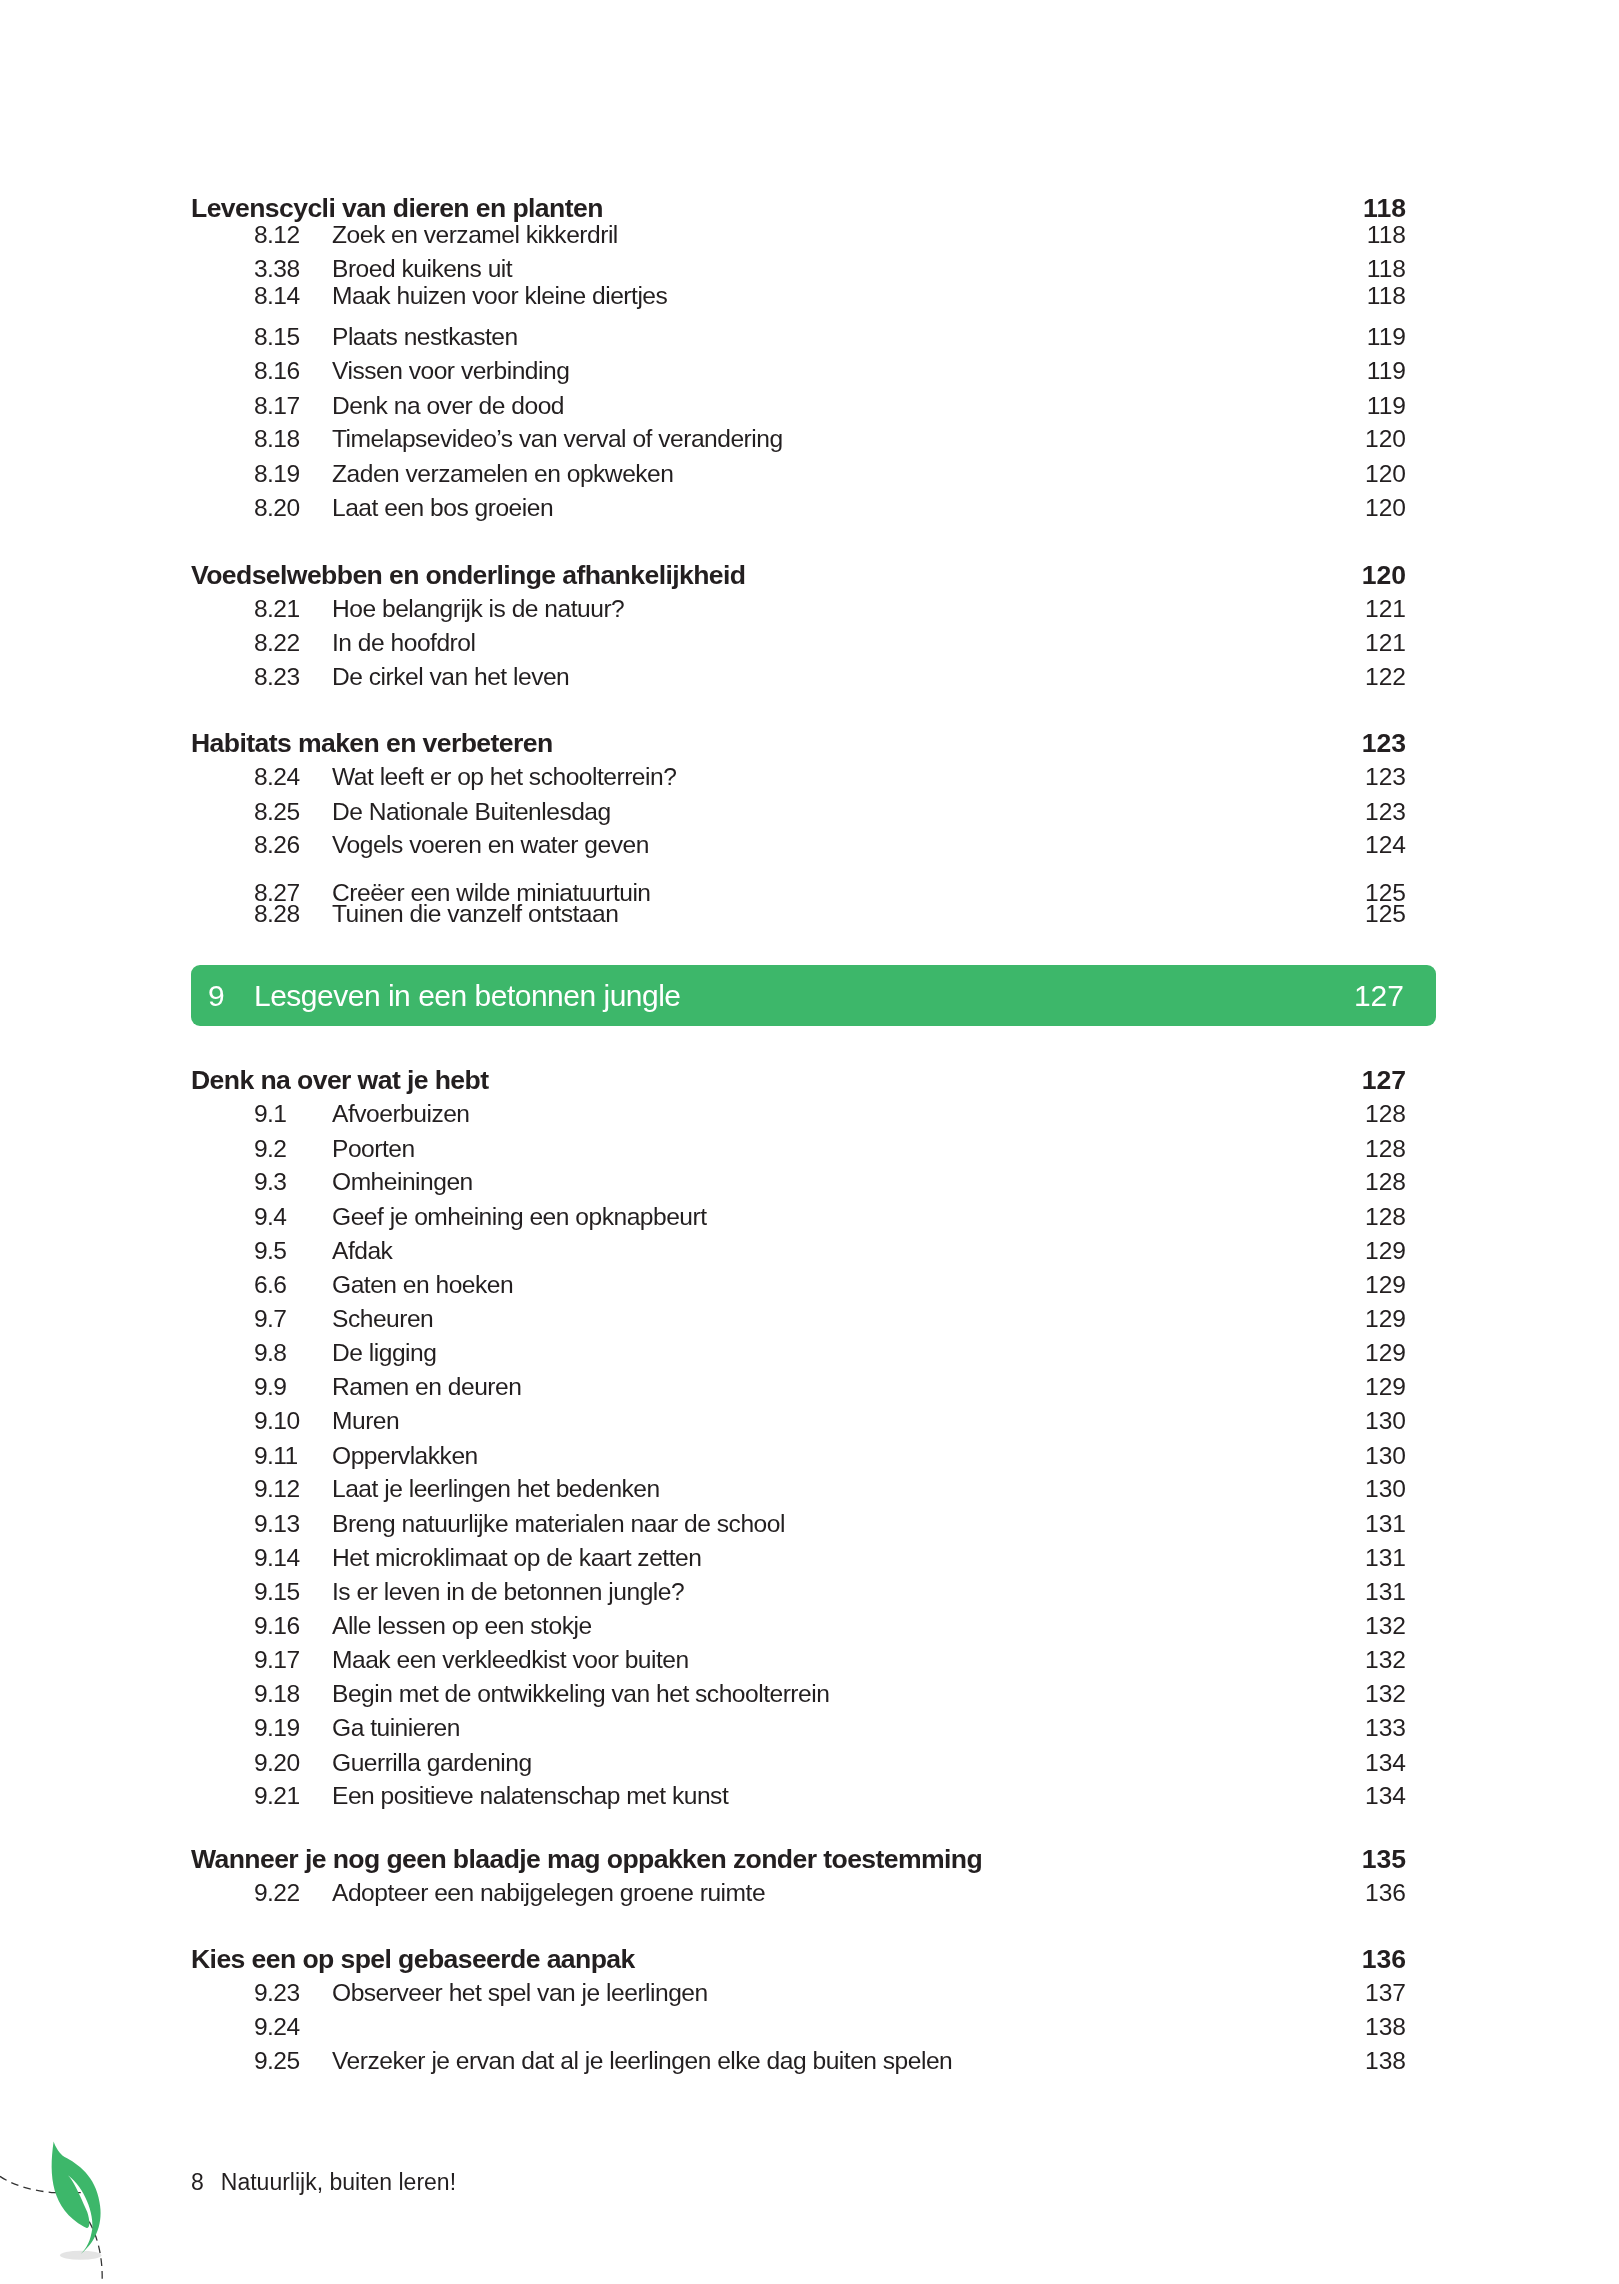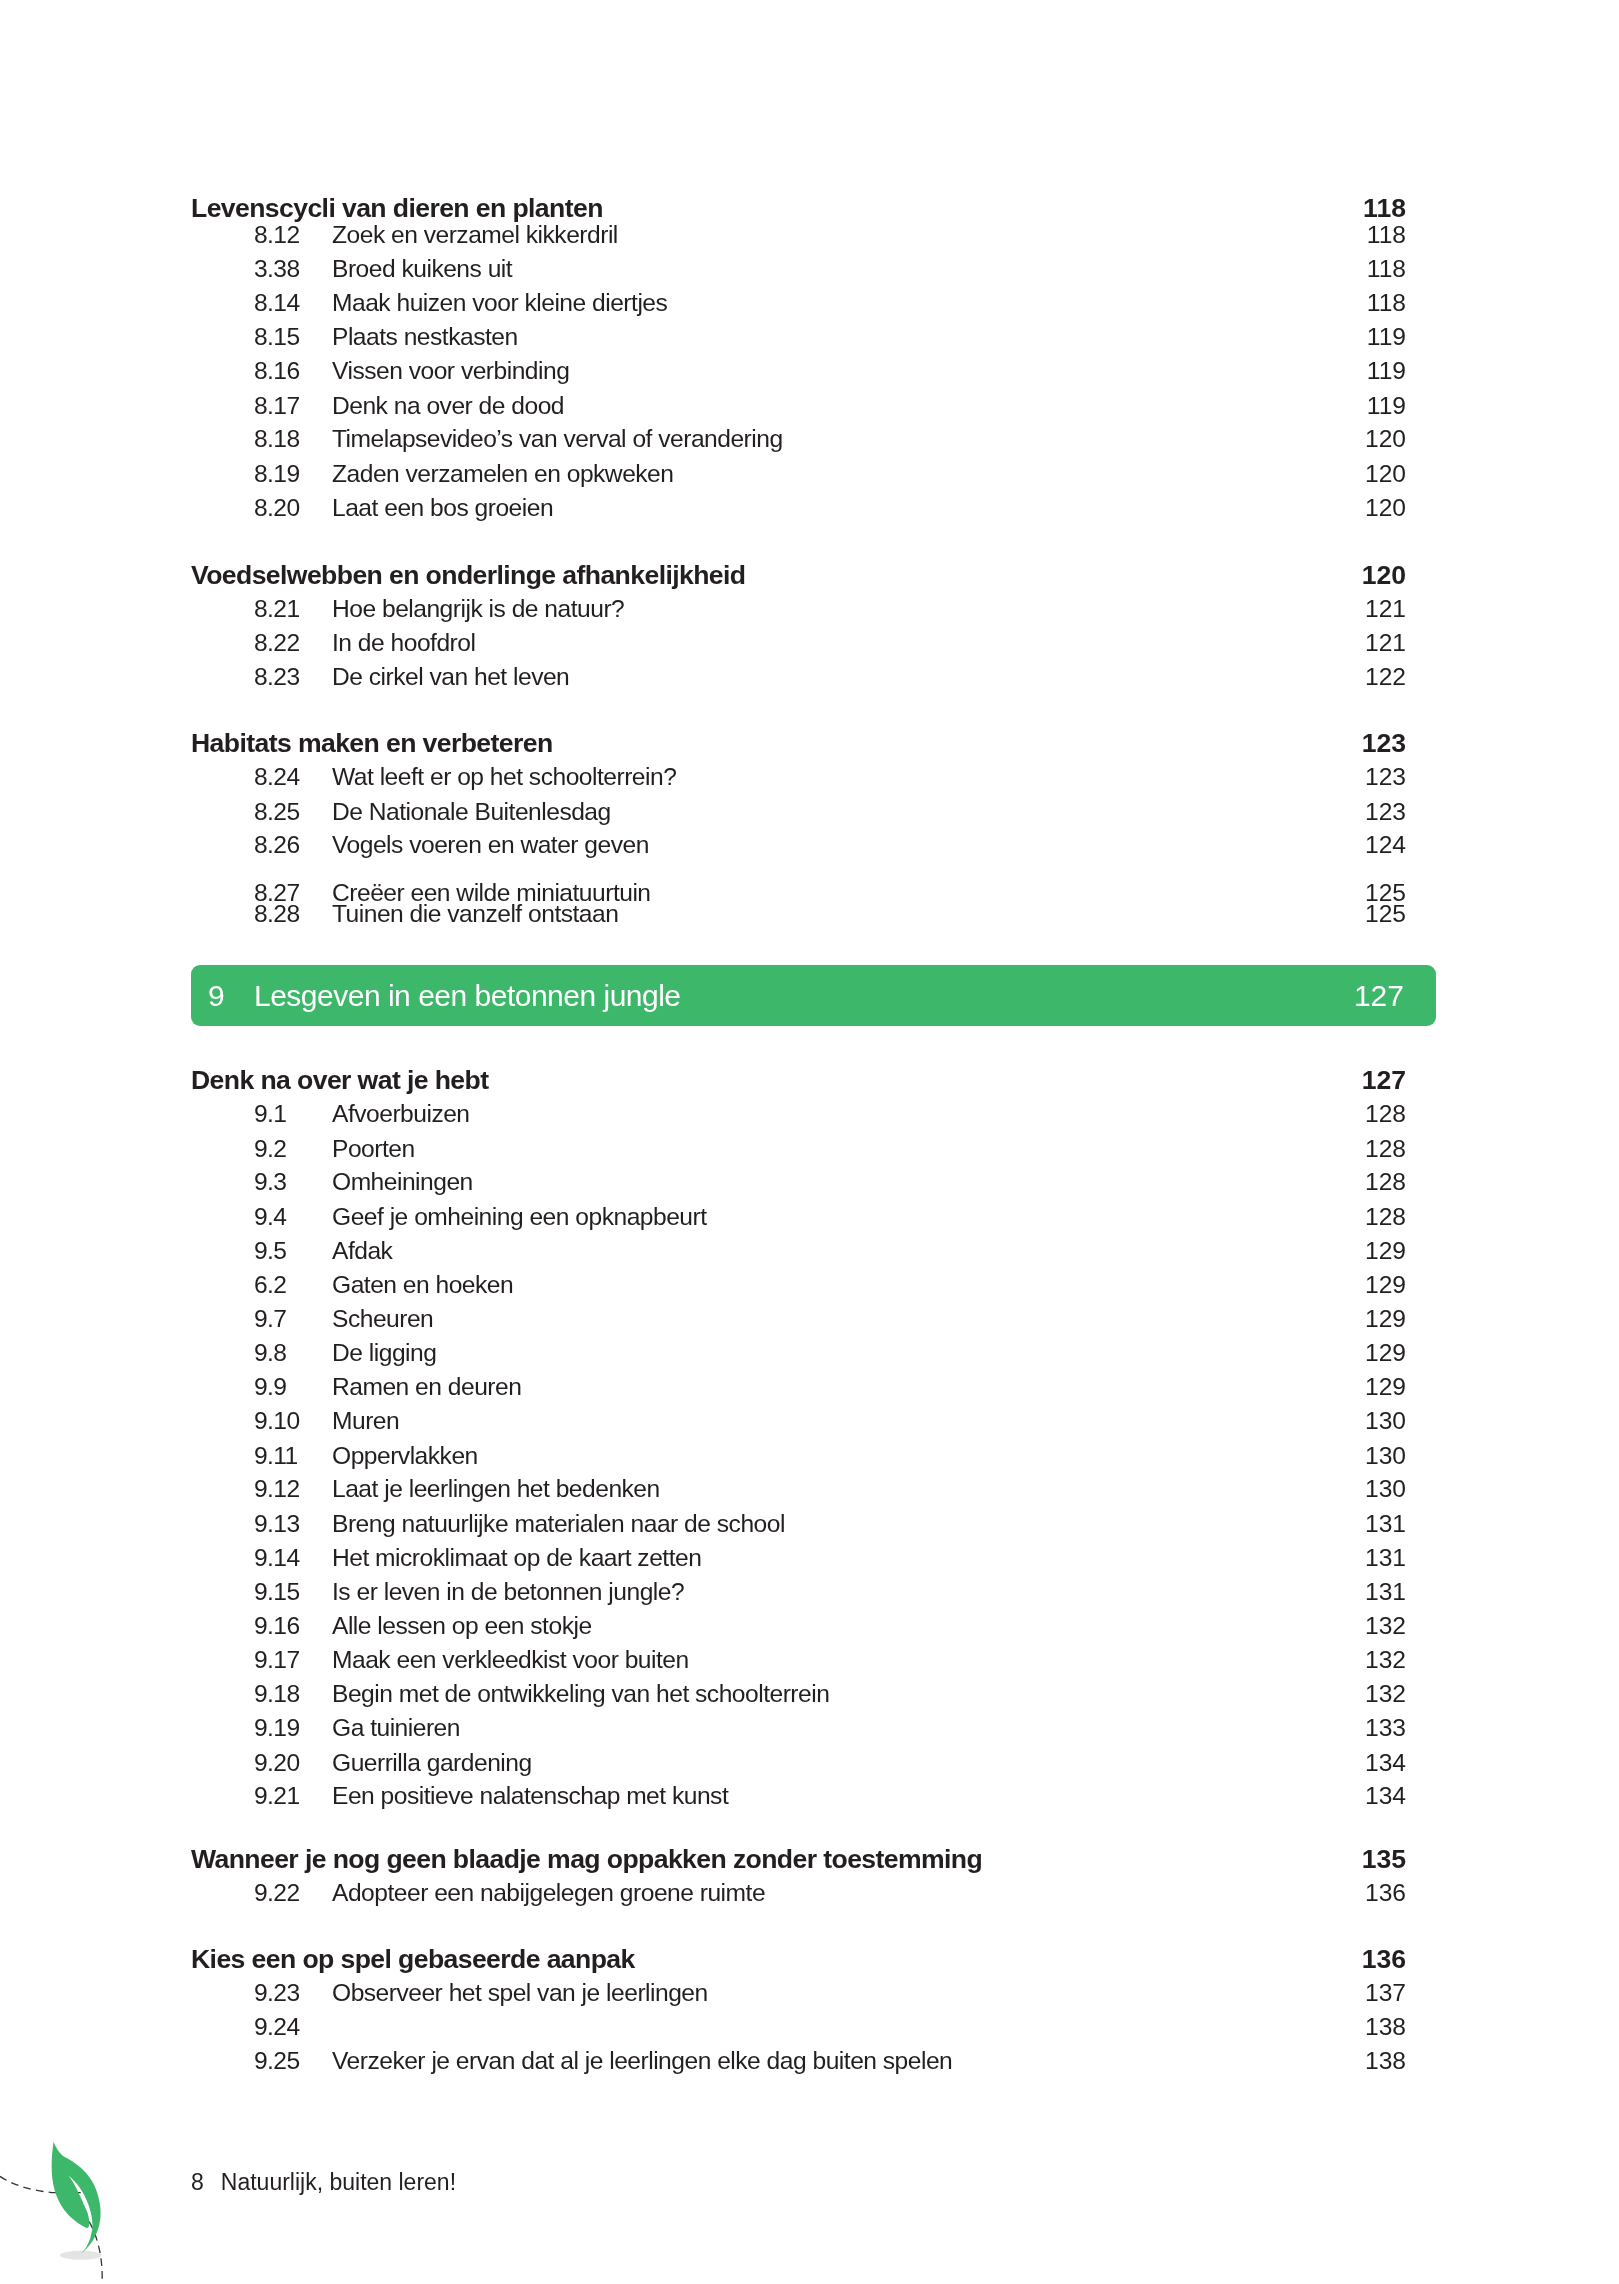--- a/index.html
+++ b/index.html
@@ -34,21 +34,21 @@
   <div class="row" style="top:218px;">
       <span class="num">8.12</span>
       <span class="title">Zoek en verzamel kikkerdril</span>
       <span class="page">118</span>
     </div>
   <div class="row" style="top:252px;">
       <span class="num">3.38</span>
       <span class="title">Broed kuikens uit</span>
       <span class="page">118</span>
     </div>
-  <div class="row" style="top:286px;text-decoration:underline;">
+  <div class="row" style="top:279px;text-decoration:underline;">
       <span class="num">8.14</span>
       <span class="title">Maak huizen voor kleine diertjes</span>
       <span class="page">118</span>
     </div>
   <div class="row" style="top:320px;">
       <span class="num">8.15</span>
       <span class="title">Plaats nestkasten</span>
       <span class="page">119</span>
     </div>
   <div class="row" style="top:354px;">
@@ -158,21 +158,21 @@
       <span class="num">9.4</span>
       <span class="title">Geef je omheining een opknapbeurt</span>
       <span class="page">128</span>
     </div>
   <div class="row" style="top:1234px;">
       <span class="num">9.5</span>
       <span class="title">Afdak</span>
       <span class="page">129</span>
     </div>
   <div class="row" style="top:1268px;">
-      <span class="num">6.2</span>
+      <span class="num">6.6</span>
       <span class="title">Gaten en hoeken</span>
       <span class="page">129</span>
     </div>
   <div class="row" style="top:1302px;">
       <span class="num">9.7</span>
       <span class="title">Scheuren</span>
       <span class="page">129</span>
     </div>
   <div class="row" style="top:1336px;">
       <span class="num">9.8</span>

